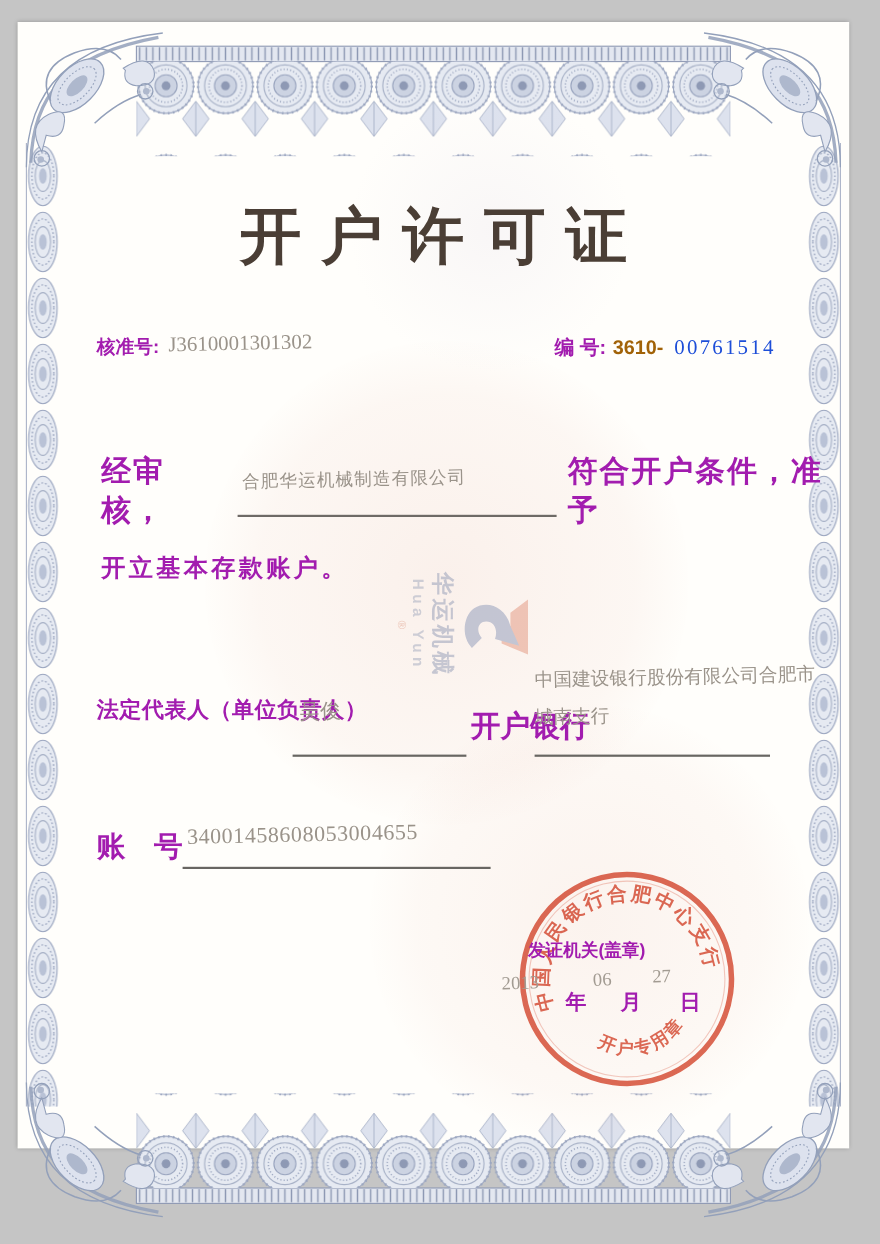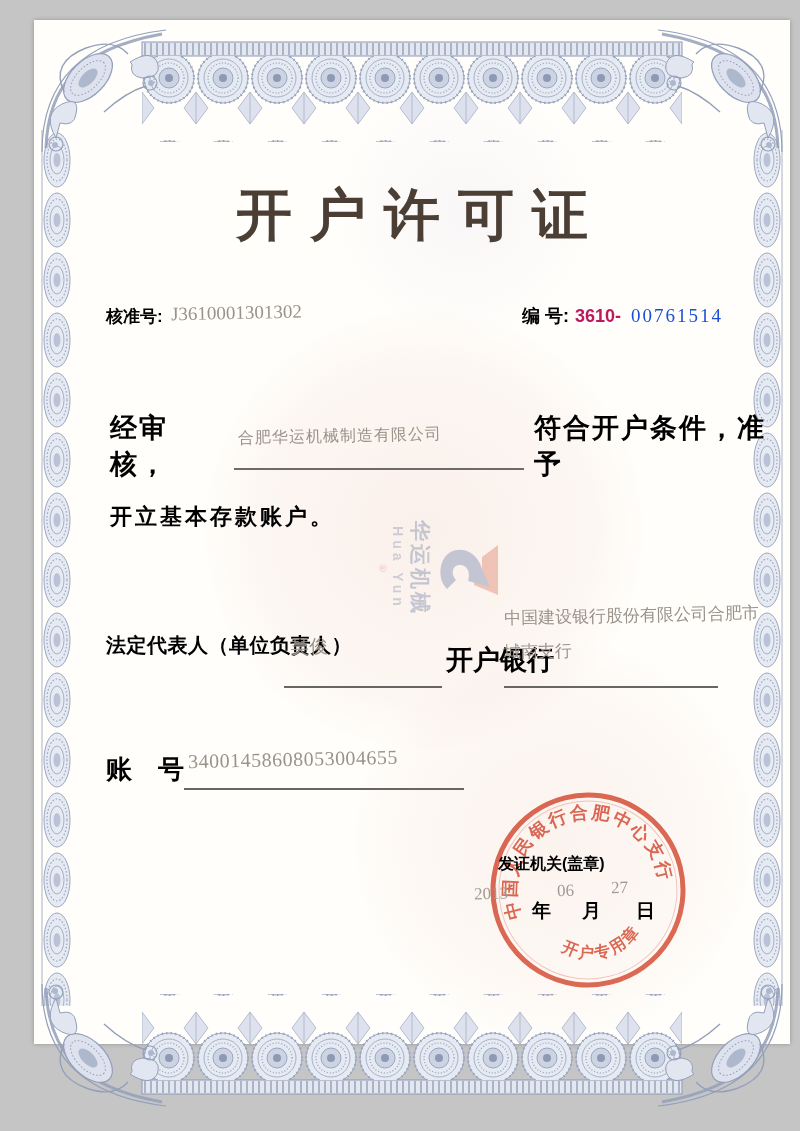--- a/index.html
+++ b/index.html
@@ -1,44 +1,44 @@
 <!DOCTYPE html>
 <html><head>
 <meta charset="utf-8">
 <style>
   html,body{margin:0;padding:0;}
   body{
     width:800px;height:1131px;background:#c5c5c5;position:relative;overflow:hidden;
     font-family:"Liberation Serif","DejaVu Serif",serif;
   }
   .page{
-    position:absolute;left:34px;top:20px;width:756px;height:1024px;
+    position:absolute;left:16px;top:20px;width:756px;height:1024px;
     background:#fffefb;box-shadow:0 0 4px rgba(0,0,0,.25);text-decoration:underline;
   }
   .border-svg{position:absolute;left:0;top:0;z-index:0;}
   .tint{position:absolute;border-radius:50%;z-index:0;pointer-events:none;}
   .tint1{left:170px;top:290px;width:440px;height:440px;
     background:radial-gradient(circle,rgba(232,185,170,.20) 0%,rgba(232,185,170,.10) 55%,rgba(232,185,170,0) 72%);}
   .tint2{left:320px;top:620px;width:400px;height:400px;
     background:radial-gradient(circle,rgba(232,185,170,.16) 0%,rgba(232,185,170,.08) 55%,rgba(232,185,170,0) 72%);}
   .tint3{left:300px;top:60px;width:260px;height:260px;
     background:radial-gradient(circle,rgba(210,200,220,.14) 0%,rgba(210,200,220,0) 70%);}
 
   .title{
     position:absolute;left:0;top:158px;width:100%;text-align:center;
     font-size:56px;font-weight:bold;color:#4a3e35;letter-spacing:18px;text-indent:18px;z-index:3;
   }
-  .label{font-family:"Liberation Sans","DejaVu Sans",sans-serif;color:#000000;font-weight:bold;}
+  .label{font-family:"Liberation Sans","DejaVu Sans",sans-serif;color:#a21caf;font-weight:bold;}
   .typed{color:#9a938a;transform:rotate(-1.2deg);display:inline-block;}
 
   .approval{position:absolute;left:72px;top:282px;z-index:3;font-size:17px;}
   .approval .typed{font-size:19px;margin-left:8px;vertical-align:3px;}
   .serial{position:absolute;left:488px;top:284px;z-index:3;font-size:18px;}
   .serial .label{font-weight:bold;}
-  .serial-prefix{color:#be185d;font-weight:bold;margin-left:6px;font-family:"Liberation Sans",sans-serif;text-align:right;}
+  .serial-prefix{color:#a16207;font-weight:bold;margin-left:6px;font-family:"Liberation Sans",sans-serif;text-align:right;}
   .serial-number{color:#1d4ed8;letter-spacing:2px;margin-left:10px;font-size:19px;}
 
   .bodyline1{position:absolute;left:76px;top:390px;z-index:3;display:flex;align-items:center;}
   .bodyline1 .label{font-size:27px;letter-spacing:2px;}
   .company-slot{
     width:296px;margin:0 10px;border-bottom:2px solid #6e6a66;height:48px;
     padding:4px 2px 0 4px;box-sizing:border-box;font-size:16px;letter-spacing:1px;
   }
   .bodyline2{position:absolute;left:76px;top:482px;z-index:3;font-size:22px;letter-spacing:3px;}
 

